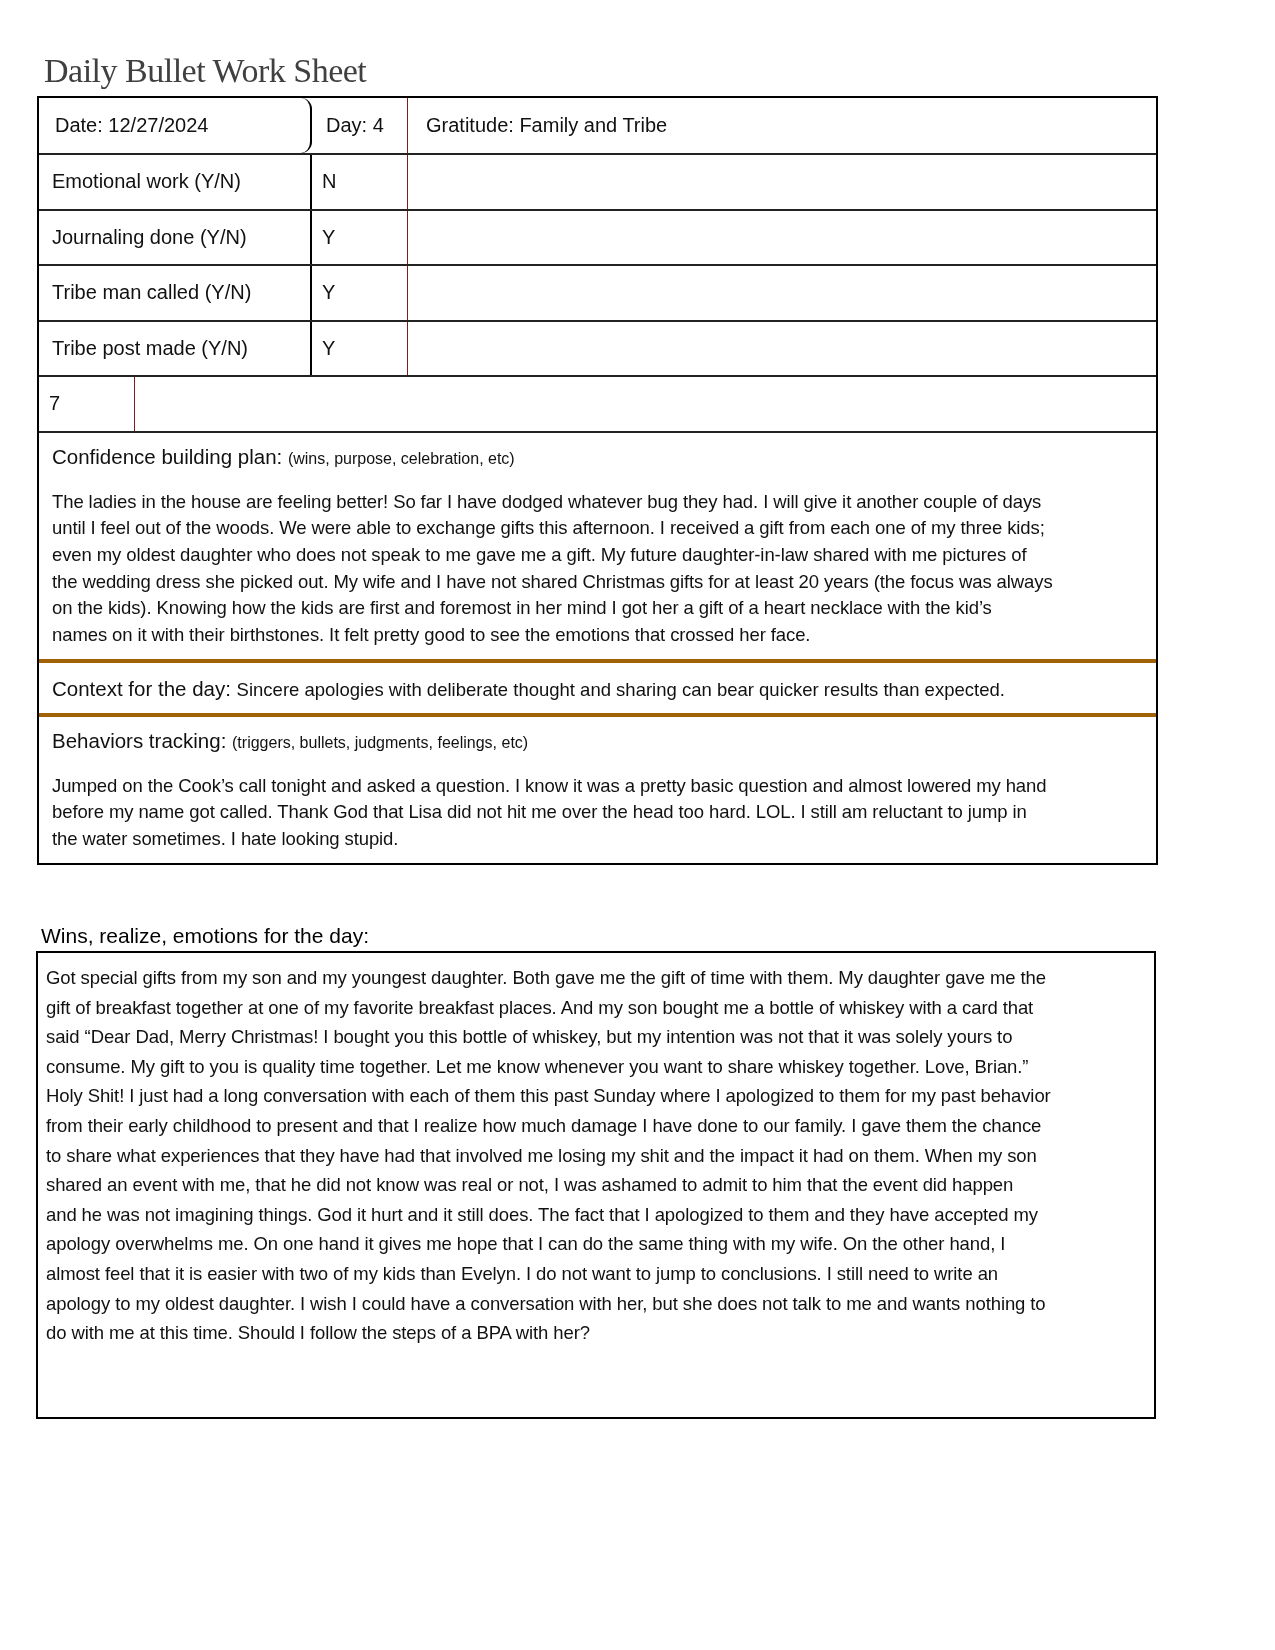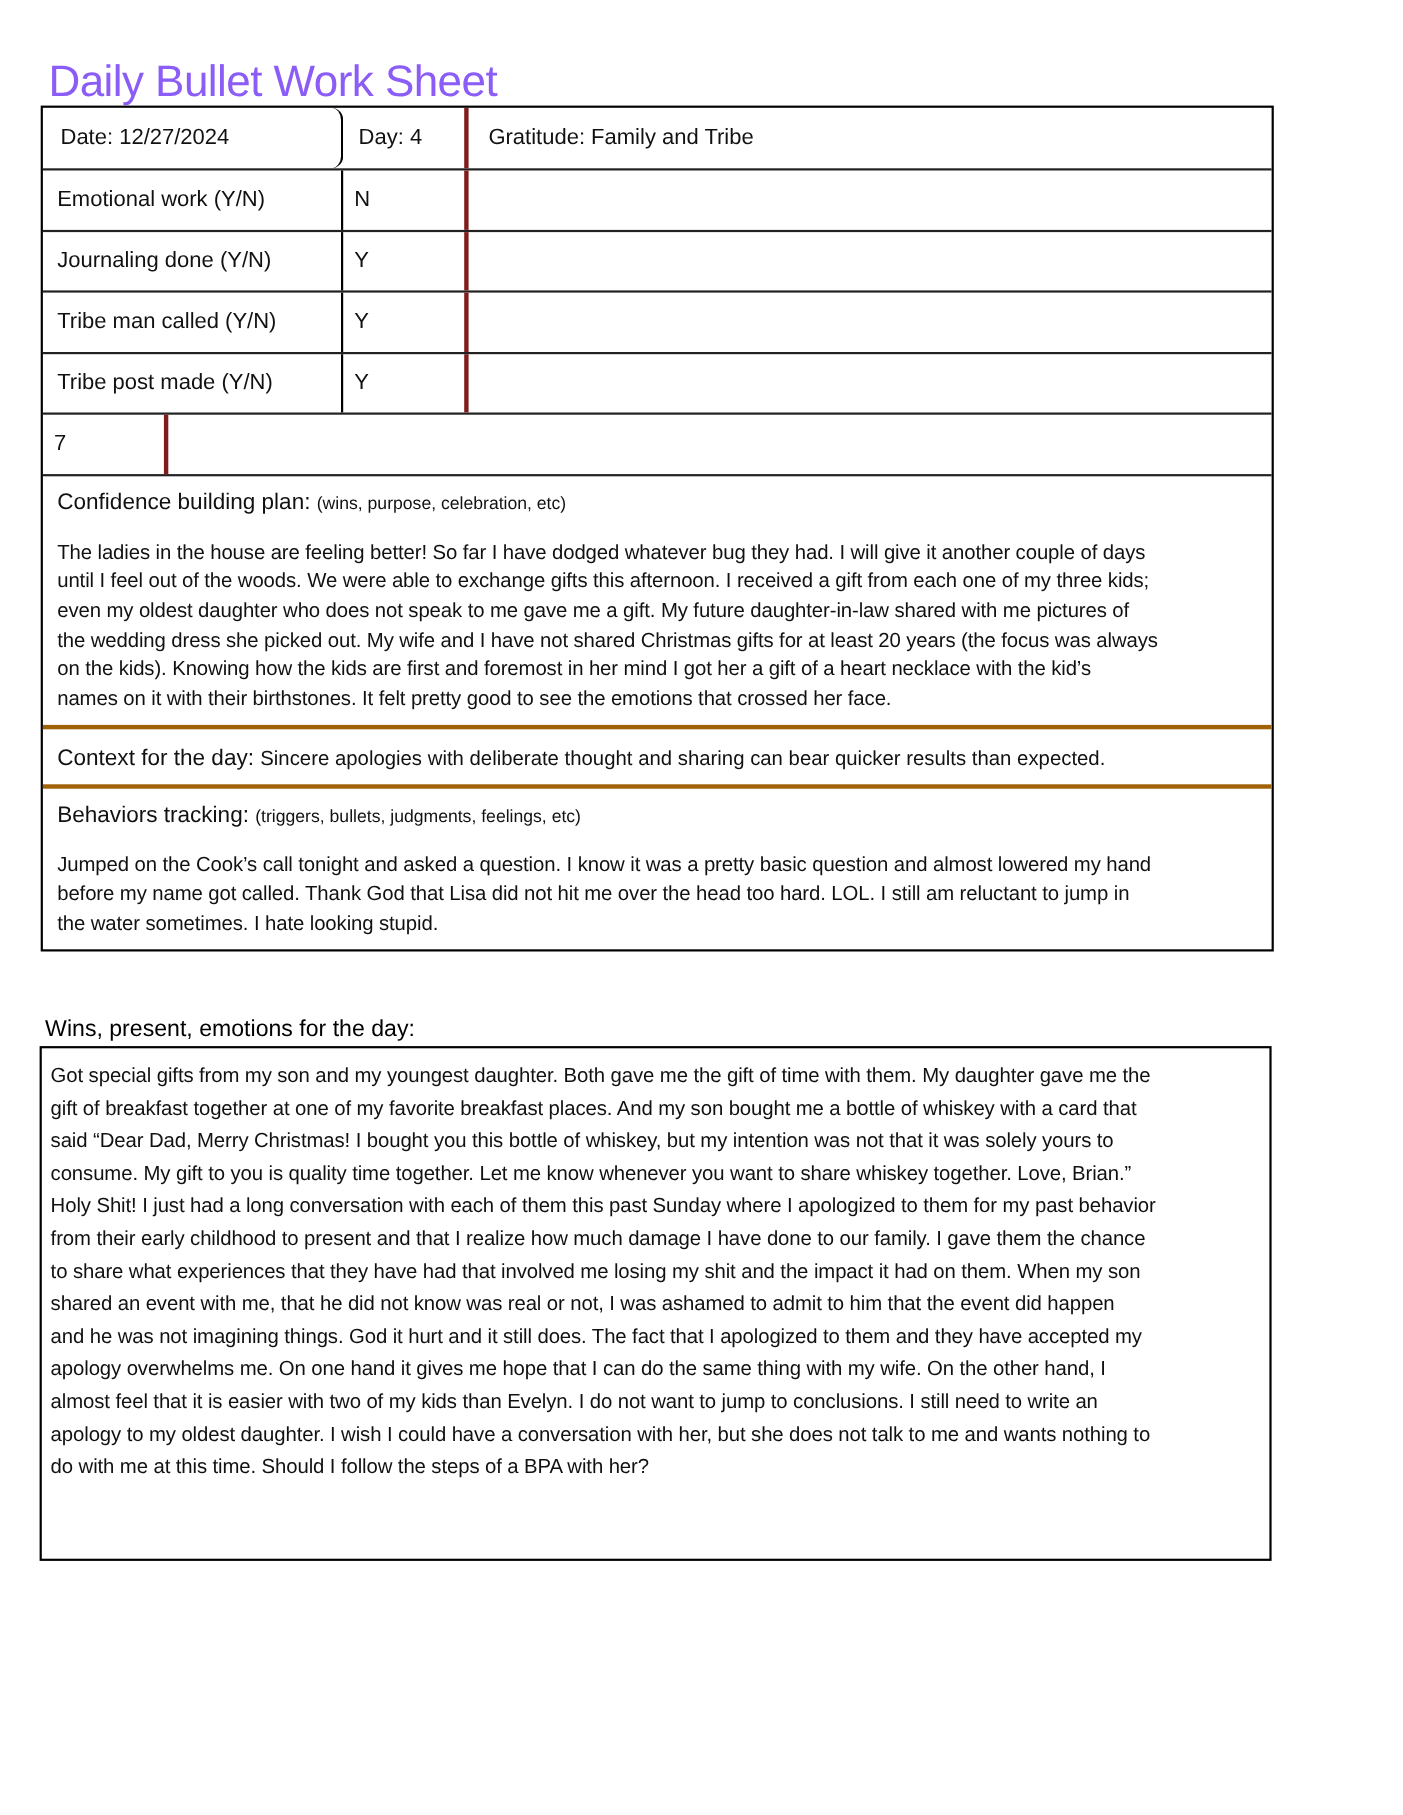--- a/index.html
+++ b/index.html
@@ -2,31 +2,31 @@
 <html><head>
   <meta charset="utf-8">
   <style>
     html, body { margin: 0; padding: 0; background: #ffffff; }
     body {
       width: 1275px; height: 1650px; position: relative; overflow: hidden;
       font-family: "Liberation Sans", "DejaVu Sans", sans-serif; color: #111;
     }
     .title {
       position: absolute; left: 44px; top: 52px;
-      font-size: 40px; letter-spacing: -0.5px; color: #8b5cf6;
+      font-size: 34px; letter-spacing: -0.5px; color: #404040; font-family: Liberation Serif, serif;
     }
     .sheet {
       position: absolute; left: 37px; top: 96px; width: 1121px;
       border: 2px solid #000; box-sizing: border-box;
     }
     .row { display: flex; border-bottom: 2px solid #222; box-sizing: border-box; height: 55.5px; }
     .row.first { height: 57px; }
     .cell { box-sizing: border-box; display: flex; align-items: center; font-size: 20px; }
     .c1 { width: 273px; border-right: 2px solid #000; padding-left: 13px; }
-    .c2 { width: 114px; border-right: 4px solid #7f1d1d; padding-left: 10px; }
+    .c2 { width: 96px; border-right: 1px solid #7f1d1d; padding-left: 10px; }
     .c3 { flex: 1; padding-left: 18px; }
     .row.first .c1 { padding-left: 16px; border-radius: 11px; }
     .row.first .c2 { padding-left: 14px; }
     .block { border-bottom: 4px solid #a16207; padding: 12px 13px 10px 13px; box-sizing: border-box; }
     .block:last-child { border-bottom: none; }
     .block-head { font-size: 20.5px; }
     .block-head .hint { font-size: 16px; }
     .block-body { font-size: 18.5px; line-height: 26.7px; margin-top: 20px; letter-spacing: -0.1px; }
     .context { padding: 14px 13px 12px 13px; font-size: 20.5px; }
     .context .ctx-text { font-size: 18.5px; }
@@ -100,21 +100,21 @@
       <span>Behaviors tracking: </span><span class="hint">(triggers, bullets, judgments, feelings, etc)</span>
     </div>
     <div class="block-body">
       <div>Jumped on the Cook’s call tonight and asked a question. I know it was a pretty basic question and almost lowered my hand</div>
       <div>before my name got called. Thank God that Lisa did not hit me over the head too hard. LOL. I still am reluctant  to jump  in</div>
       <div>the water sometimes. I hate looking stupid.</div>
     </div>
   </div>
 </div>
 
-<div class="wins-label">Wins, present, emotions for the day:</div>
+<div class="wins-label">Wins, realize, emotions for the day:</div>
 <div class="wins-box">
   <div>Got special gifts from my son and my youngest daughter. Both gave me the gift of time with them. My daughter gave me the</div>
   <div>gift of breakfast together at one of my favorite breakfast places. And my son bought me a bottle of whiskey with a card that</div>
   <div>said “Dear Dad, Merry Christmas! I bought you this bottle of whiskey, but my intention was not that it was solely yours to</div>
   <div>consume. My gift to you is quality time together. Let me know whenever you want to share whiskey together. Love, Brian.”</div>
   <div>Holy Shit! I just had a long conversation with each of them this past Sunday where I apologized to them for my past behavior</div>
   <div>from their early childhood to present and that I realize how much damage I have done to our family. I gave them the chance</div>
   <div>to share what experiences that they have had that involved me losing my shit and the impact it had on them. When my son</div>
   <div>shared an event with me, that he did not know was real or not, I was ashamed to admit to him that the event did happen</div>
   <div>and he was not imagining things. God it hurt and it still does. The fact that I apologized to them and they have accepted my</div>

